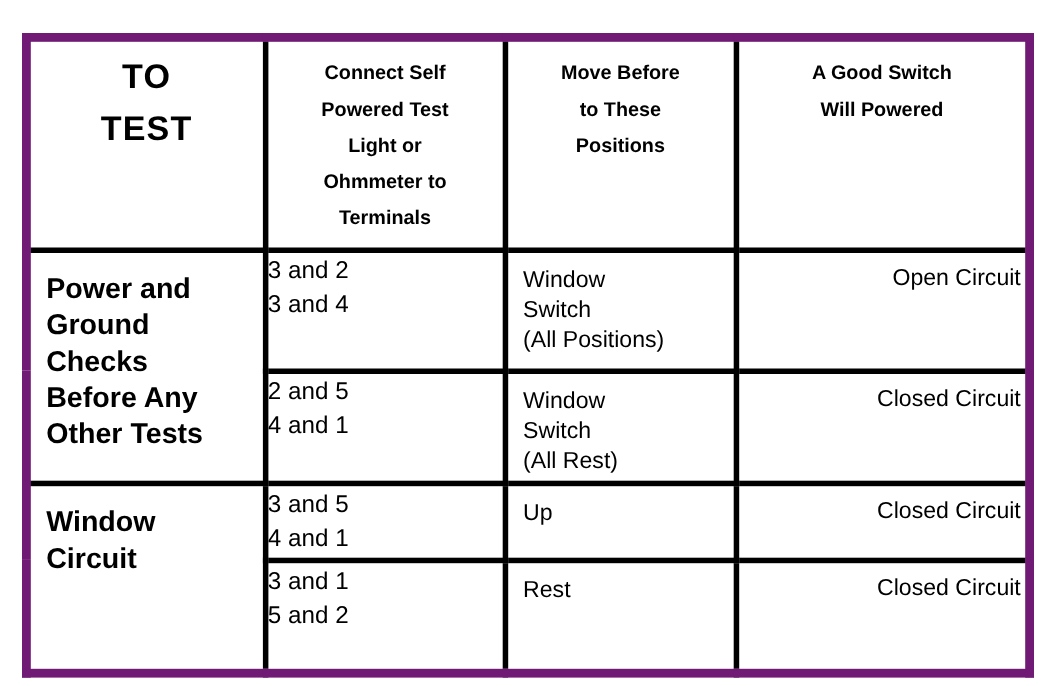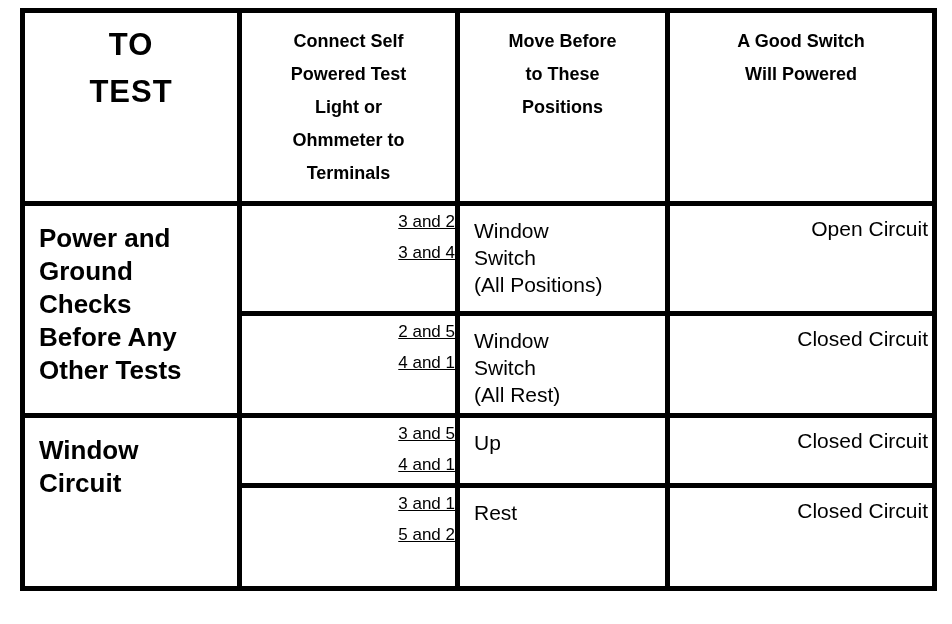--- a/index.html
+++ b/index.html
@@ -12,25 +12,25 @@
     width: 952px;
     height: 624px;
     background: #ffffff;
     overflow: hidden;
     font-family: "Liberation Sans", sans-serif;
     color: #000000;
   }
   table.test-table {
     position: absolute;
     left: 20px;
-    top: 8px;
+    top: 30px;
     width: 912px;
     border-collapse: collapse;
     table-layout: fixed;
-    border: 4px solid #701a75;
+    border: 8px solid #701a75;
   }
   table.test-table th,
   table.test-table td {
     border: 5px solid #000000;
     white-space: pre-line;
     vertical-align: top;
     overflow: hidden;
     box-sizing: border-box;
   }
   
@@ -60,26 +60,25 @@
   }
   
   td.cell-test {
     font-weight: bold;
     font-size: 26px;
     line-height: 33px;
     text-align: left;
     padding: 16px 6px 0 14px;
   }
   td.cell-terminals {
-    font-size: 17px;
+    font-size: 22px;
     line-height: 31px;
-    text-align: right;
+    text-align: left;
     vertical-align: middle;
     padding: 0;
-    text-decoration: underline;
   }
   td.cell-position {
     font-size: 21px;
     line-height: 27px;
     text-align: left;
     padding: 11px 4px 0 14px;
   }
   td.cell-indication {
     font-size: 21px;
     line-height: 27px;

